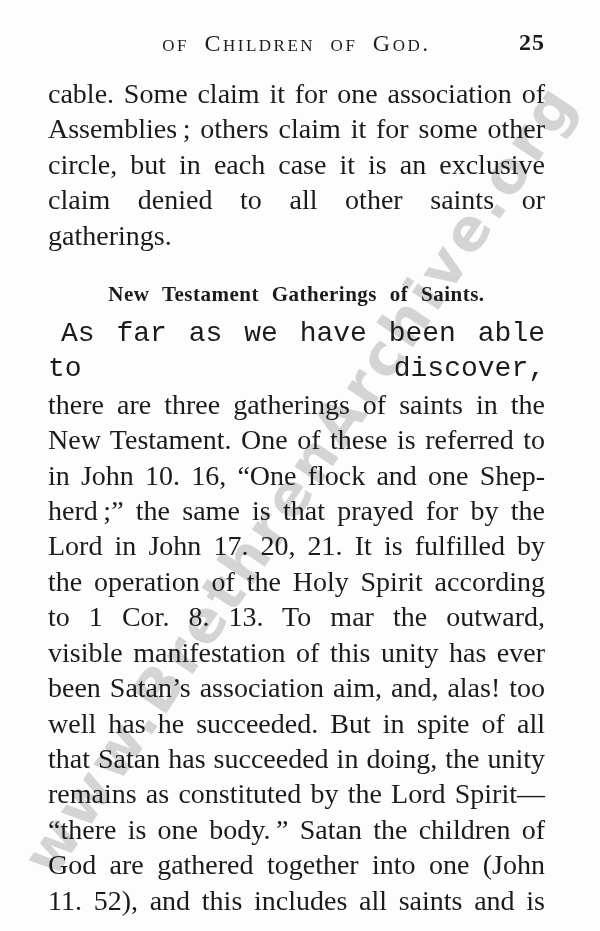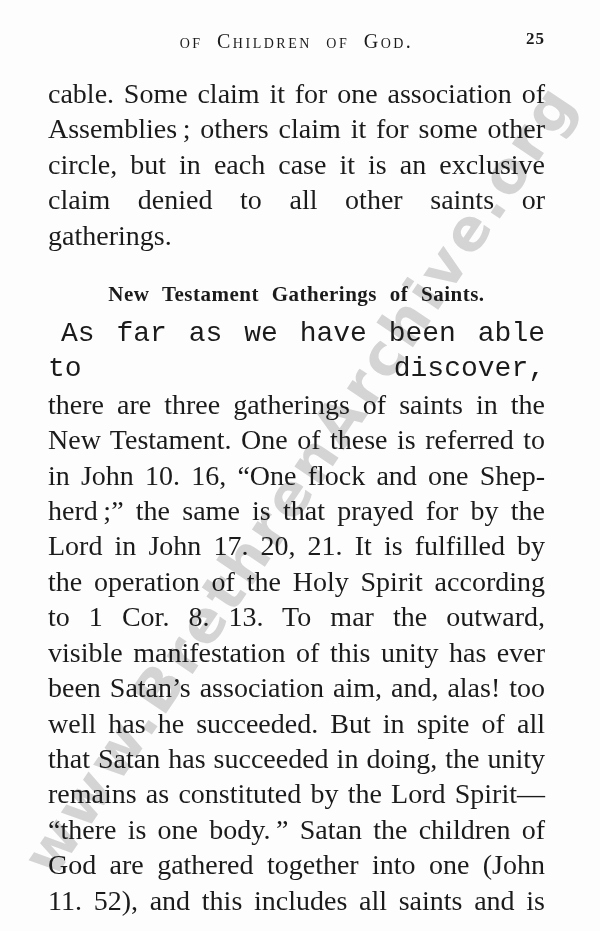--- a/index.html
+++ b/index.html
@@ -35,28 +35,28 @@
     z-index: 1;
   }
   .running-head {
     position: relative;
     margin-top: 30px;
     height: 22px;
     text-align: center;
   }
   .running-title {
     font-variant: small-caps;
-    font-size: 20px;
+    font-size: 24px;
     letter-spacing: 2.5px;
     word-spacing: 7px;
   }
   .page-number {
     position: absolute;
     right: 0; top: -1px;
-    font-size: 17px;
+    font-size: 24px;
     font-weight: bold;
     letter-spacing: 1px;
     margin-left: 48px;
   }
   .para {
     font-size: 28px;
     line-height: 35.4px;
   }
   .para .line {
     text-align: justify;

